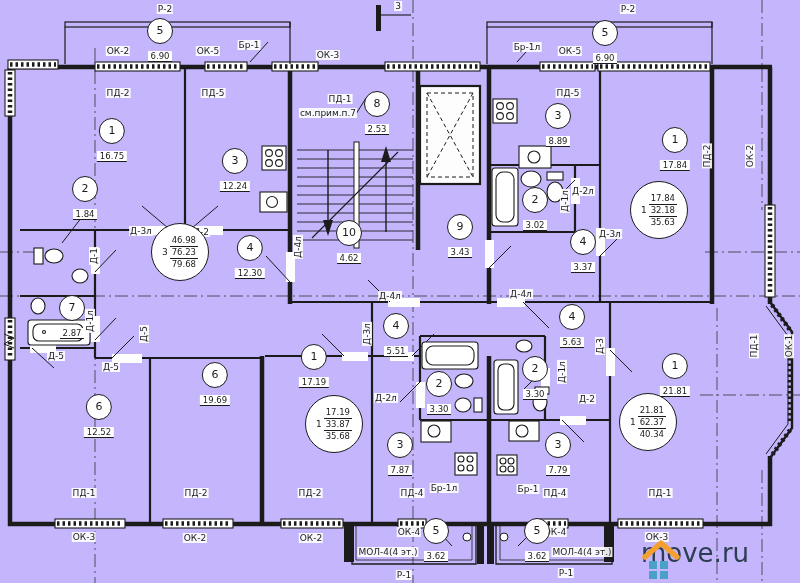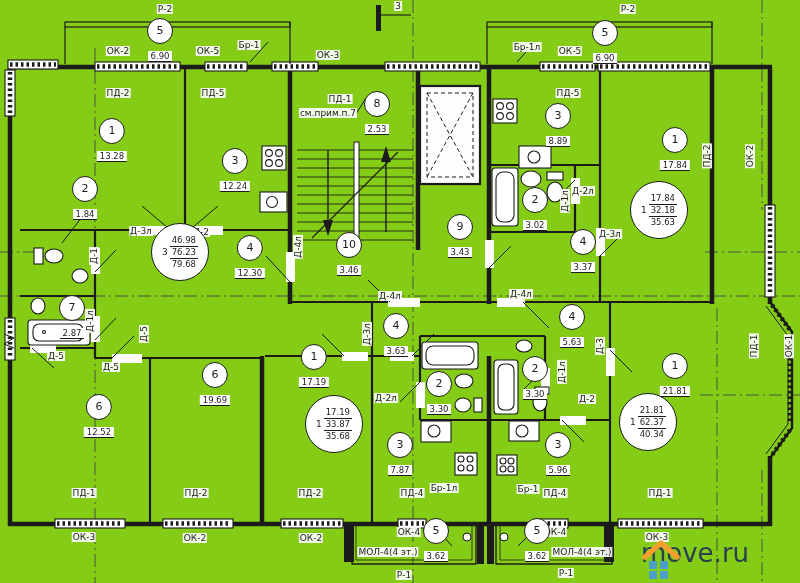--- a/index.html
+++ b/index.html
@@ -1,16 +1,16 @@
 <!DOCTYPE html>
 <html><head>
 <meta charset="utf-8">
 <style>
   html,body{margin:0;padding:0;background:#ffffff;}
-  .plan{position:relative;width:800px;height:583px;background:#84cc16;overflow:hidden;
+  .plan{position:relative;width:800px;height:583px;background:#c4b5fd;overflow:hidden;
         font-family:"DejaVu Sans", sans-serif;color:#1b1b1b;}
   .plan svg{position:absolute;left:0;top:0;}
   .mk{position:absolute;font-size:9px;line-height:10px;white-space:nowrap;
       transform:translate(-50%,0);background:rgba(255,255,255,.9);padding:0 1px;z-index:5;}
   .mk.v{transform:translate(-50%,-50%) rotate(-90deg);}
   .rc{position:absolute;transform:translate(-50%,0);text-align:center;z-index:6;}
   .rc .c{width:24px;height:24px;border:1.4px solid #1b1b1b;border-radius:50%;
          line-height:24px;font-size:11px;margin:0 auto;background:#fff;}
   .rc .a{display:inline-block;font-size:8.5px;line-height:10px;border-bottom:1px solid #1b1b1b;
          padding:0 3px;margin-top:1px;background:#fff;}
@@ -386,41 +386,41 @@
   <div class="mk" style="left:566px;top:568px">Р-1</div>
   <div class="mk" style="left:398px;top:1px">3</div>
   <div class="mk" style="left:328px;top:108px">см.прим.п.7</div>
   <div class="mk" style="left:388px;top:547px">МОЛ-4(4 эт.)</div>
   <div class="mk" style="left:582px;top:547px">МОЛ-4(4 эт.)</div>
 </div>
 
 <div>
   <div class="rc" style="left:160px;top:18px"><div class="c">5</div><div class="a">6.90</div></div>
   <div class="rc" style="left:605px;top:20px"><div class="c">5</div><div class="a">6.90</div></div>
-  <div class="rc" style="left:112px;top:118px"><div class="c">1</div><div class="a">13.28</div></div>
+  <div class="rc" style="left:112px;top:118px"><div class="c">1</div><div class="a">16.75</div></div>
   <div class="rc" style="left:85px;top:176px"><div class="c">2</div><div class="a">1.84</div></div>
   <div class="rc" style="left:235px;top:148px"><div class="c">3</div><div class="a">12.24</div></div>
   <div class="rc" style="left:377px;top:91px"><div class="c">8</div><div class="a">2.53</div></div>
   <div class="rc" style="left:250px;top:235px"><div class="c">4</div><div class="a">12.30</div></div>
-  <div class="rc" style="left:349px;top:232px"><div class="c">10</div><div class="a">3.46</div></div>
+  <div class="rc" style="left:349px;top:220px"><div class="c">10</div><div class="a">4.62</div></div>
   <div class="rc" style="left:460px;top:214px"><div class="c">9</div><div class="a">3.43</div></div>
   <div class="rc" style="left:558px;top:103px"><div class="c">3</div><div class="a">8.89</div></div>
   <div class="rc" style="left:535px;top:187px"><div class="c">2</div><div class="a">3.02</div></div>
   <div class="rc" style="left:675px;top:127px"><div class="c">1</div><div class="a">17.84</div></div>
   <div class="rc" style="left:583px;top:229px"><div class="c">4</div><div class="a">3.37</div></div>
   <div class="rc" style="left:72px;top:295px"><div class="c">7</div><div class="a">2.87</div></div>
   <div class="rc" style="left:99px;top:394px"><div class="c">6</div><div class="a">12.52</div></div>
   <div class="rc" style="left:215px;top:362px"><div class="c">6</div><div class="a">19.69</div></div>
   <div class="rc" style="left:314px;top:344px"><div class="c">1</div><div class="a">17.19</div></div>
-  <div class="rc" style="left:396px;top:313px"><div class="c">4</div><div class="a">3.63</div></div>
+  <div class="rc" style="left:396px;top:313px"><div class="c">4</div><div class="a">5.51</div></div>
   <div class="rc" style="left:439px;top:371px"><div class="c">2</div><div class="a">3.30</div></div>
   <div class="rc" style="left:400px;top:432px"><div class="c">3</div><div class="a">7.87</div></div>
   <div class="rc" style="left:572px;top:304px"><div class="c">4</div><div class="a">5.63</div></div>
   <div class="rc" style="left:535px;top:356px"><div class="c">2</div><div class="a">3.30</div></div>
-  <div class="rc" style="left:558px;top:432px"><div class="c">3</div><div class="a">5.96</div></div>
+  <div class="rc" style="left:558px;top:432px"><div class="c">3</div><div class="a">7.79</div></div>
   <div class="rc" style="left:675px;top:353px"><div class="c">1</div><div class="a">21.81</div></div>
   <div class="rc" style="left:436px;top:518px"><div class="c">5</div><div class="a">3.62</div></div>
   <div class="rc" style="left:537px;top:518px"><div class="c">5</div><div class="a">3.62</div></div>
 </div>
 
 <div>
   <div class="stamp" style="left:180px;top:252px">
     <span class="cnt">3</span>
     <span class="col">
           <span class="u">46.98</span>

